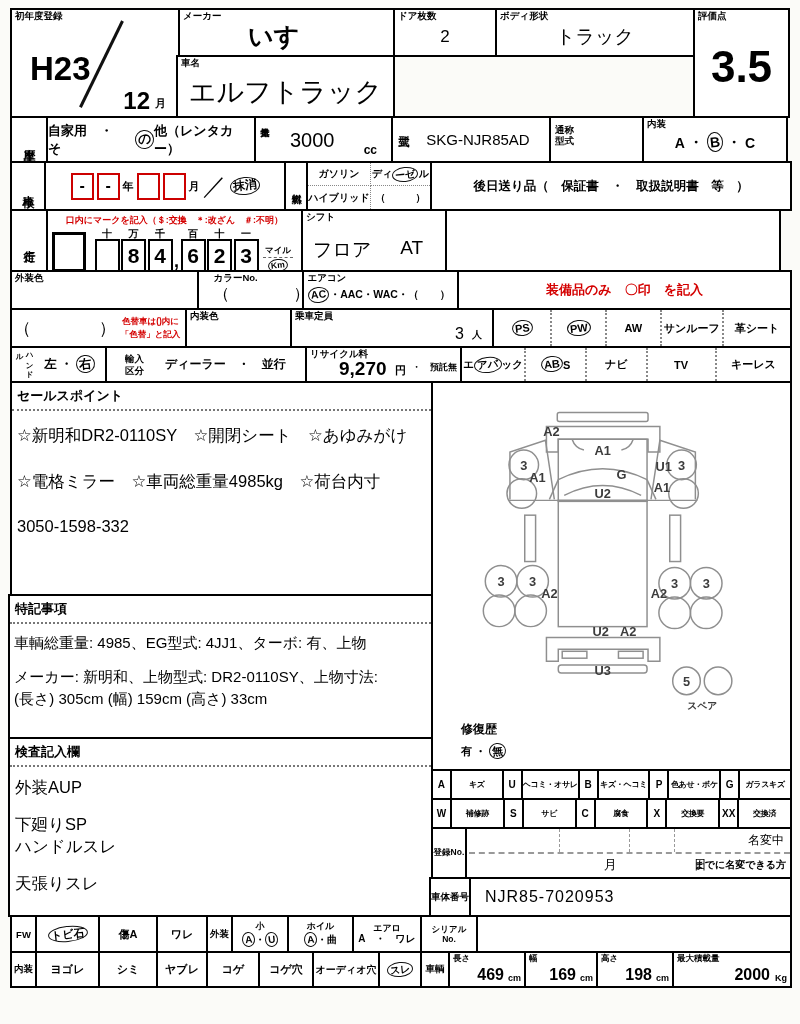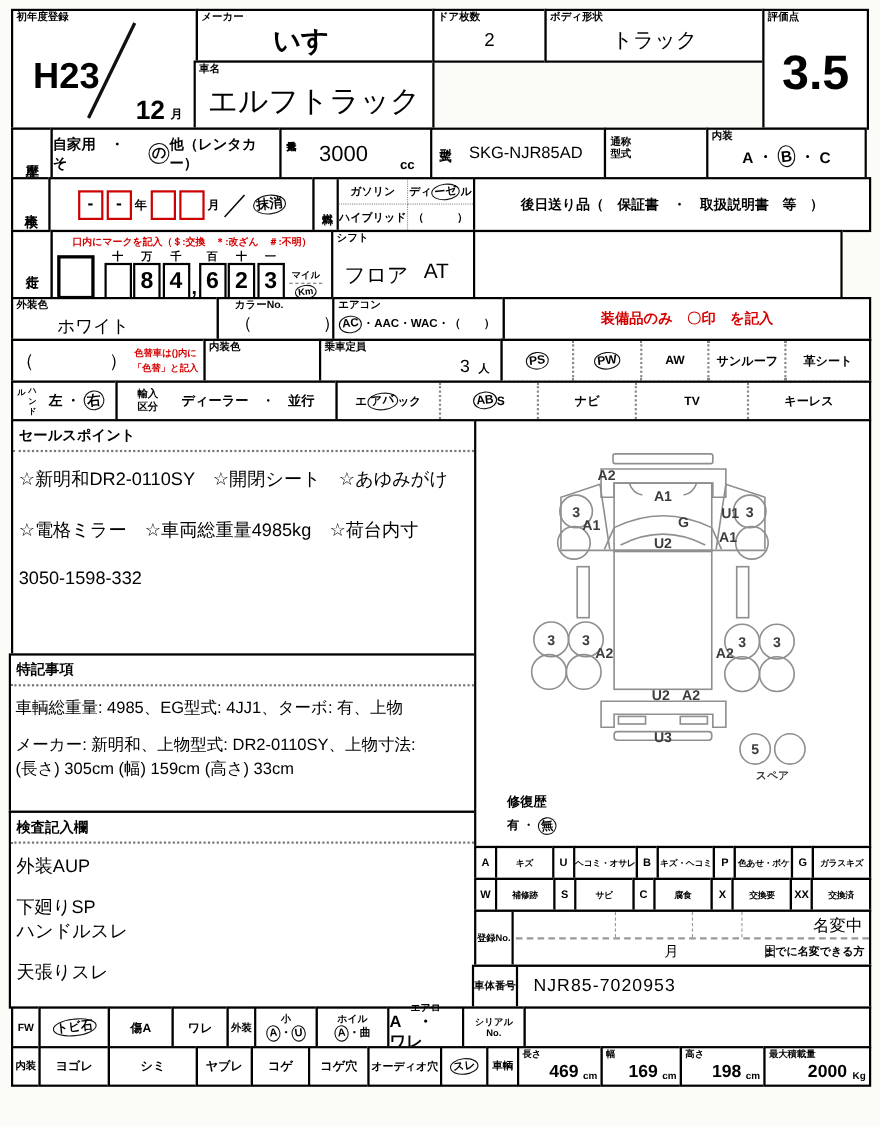--- a/index.html
+++ b/index.html
@@ -174,32 +174,31 @@
             <span class="place">一</span>
             <span class="obox">3</span>
           </div>
         <div class="ocol" style="margin-left:3px;width:30px">
           <span style="font-size:8.5px;font-weight:bold">マイル</span>
           <span style="border-top:1.5px dashed #666;width:100%;height:2px"></span>
           <span class="oval s" style="font-size:8.5px;font-weight:bold">Km</span>
         </div>
       </div>
     </div>
-    <div class="c" style="width:131px;height:63px">
+    <div class="c" style="width:146px;height:63px">
       <span class="lab">シフト</span>
       <span style="position:absolute;left:10px;top:26px;font-size:19px">フロア</span>
       <span style="position:absolute;right:22px;top:26px;font-size:19px">AT</span>
     </div>
     <div class="c" style="width:336px;height:63px"></div>
   </div>
 
   <div class="r">
     <div class="c" style="width:190px;height:40px">
       <span class="lab">外装色</span>
-      <div style="padding:15px 0 0 40px;font-size:16px">ホワイト</div>
     </div>
     <div class="c" style="width:107px;height:40px">
       <span class="lab" style="left:14px">カラーNo.</span>
       <div style="padding:12px 0 0 14px;font-size:16px">（　　　　）</div>
     </div>
     <div class="c" style="width:157px;height:40px">
       <span class="lab">エアコン</span>
       <div style="padding:15px 0 0 4px;font-size:10.5px;font-weight:bold">
         <span class="oval s">AC</span><span>・AAC・WAC・（　　）</span>
       </div>
@@ -212,21 +211,21 @@
       <span style="font-size:17px;padding-left:2px">（　　　　）</span>
       <div class="red" style="font-size:8.5px;font-weight:bold;line-height:1.5;text-align:center;flex:1">
         <div>色替車は()内に</div>
         <div>「色替」と記入</div>
       </div>
     </div>
     <div class="c" style="width:107px;height:40px">
       <span class="lab">内装色</span>
       <span></span>
     </div>
-    <div class="c" style="width:167px;height:40px">
+    <div class="c" style="width:204px;height:40px">
       <span class="lab">乗車定員</span>
       <span style="position:absolute;right:28px;bottom:3px;font-size:16px">3</span>
       <span style="position:absolute;right:10px;bottom:4px;font-size:10px;font-weight:bold">人</span>
     </div>
     <div class="c eq" style="width:336px;height:40px;border-bottom:2px dotted #777">
       <div style="flex:0 0 19%">
           <span class="oval s">PS</span>
         </div>
       <div style="flex:0 0 18.5%">
           <span class="oval s">PW</span>
@@ -242,20 +241,26 @@
       <span class="vtext" style="font-size:7.5px;letter-spacing:0;margin-left:2px">ハンドル</span>
       <div style="flex:1;text-align:center;font-size:12.5px;font-weight:bold">
         <span>左</span>
         <span>・</span>
         <span class="oval s">右</span>
       </div>
     </div>
     <div class="c" style="width:202px;height:37px;display:flex;align-items:center">
       <span class="wrap2" style="width:2.4em;margin-left:16px">輸入区分</span>
       <div style="flex:1;text-align:center;font-size:12px;font-weight:bold">ディーラー　・　並行</div>
+    </div>
+    <div class="c" style="width:157px;height:37px">
+      <span class="lab">リサイクル料</span>
+      <span style="position:absolute;left:32px;top:10px;font-size:19px;font-weight:bold">9,270</span>
+      <span style="position:absolute;left:88px;bottom:3px;font-size:11px;font-weight:bold">円</span>
+      <span style="position:absolute;right:3px;top:13px;font-size:9px;font-weight:bold">・　預託無</span>
     </div>
     <div class="c eq" style="width:336px;height:37px">
       <div style="flex:0 0 19%;font-size:10.5px">
           <span>エ</span>
           <span class="oval s">アバ</span>
           <span>ック</span>
         </div>
       <div style="flex:0 0 18.5%">
           <span class="oval s">AB</span>
           <span>S</span>
@@ -391,21 +396,21 @@
         <div class="c lgc" style="height:31px">XX</div>
         <div class="c lgd" style="height:31px">交換済</div>
       </div>
 
       <div class="c" style="height:52px">
         <div class="cen" style="position:absolute;left:0;top:0;bottom:0;width:34px;border-right:2px solid #000;font-size:8.5px;font-weight:bold">登録No.</div>
         <div style="position:absolute;left:36px;right:0;top:0;height:25px;border-bottom:2px dashed #999">
           <span style="position:absolute;left:90px;top:0;bottom:0;border-left:1.5px dashed #999"></span>
           <span style="position:absolute;left:160px;top:0;bottom:0;border-left:1.5px dashed #999"></span>
           <span style="position:absolute;left:205px;top:0;bottom:0;border-left:1.5px dashed #999"></span>
-          <span style="position:absolute;right:6px;top:3px;font-size:15px">名変中</span>
+          <span style="position:absolute;right:6px;top:3px;font-size:12px">名変中</span>
         </div>
         <div style="position:absolute;left:36px;right:0;bottom:0;height:25px">
           <span style="position:absolute;left:42%;top:4px;font-size:13px">月</span>
           <span style="position:absolute;left:70%;top:4px;font-size:13px">日</span>
           <span style="position:absolute;right:4px;top:6px;font-size:10px;font-weight:bold">までに名変できる方</span>
         </div>
       </div>
 
       <div class="c" style="height:40px;display:flex;align-items:center">
         <div class="cen wrap2" style="width:40px;height:100%;border-right:2px solid #000">車体番号</div>
@@ -430,36 +435,36 @@
     </div>
     <div class="c" style="width:67px;height:38px">
       <div class="duo">
           <span style="font-size:9px;font-weight:bold">ホイル</span>
       <span style="font-size:10px;font-weight:bold"><span class="oval s">A</span><span>・</span><span>曲</span></span>
         </div>
     </div>
     <div class="c" style="width:70px;height:38px">
       <div class="duo">
           <span style="font-size:9px;font-weight:bold">エアロ</span>
-      <span style="font-size:15px;font-weight:bold">A　・　ワレ</span>
+      <span style="font-size:10px;font-weight:bold">A　・　ワレ</span>
         </div>
     </div>
     <div class="c" style="width:58px;height:38px">
       <div class="duo" style="font-size:8.5px;font-weight:bold">
           <span>シリアル</span>
           <span>No.</span>
         </div>
     </div>
     <div class="c" style="flex:1;height:38px"></div>
   </div>
 
   <div class="r">
     <div class="c bcell" style="width:27px;height:37px;font-size:9.5px">内装</div>
     <div class="c bcell" style="width:65px;height:37px">ヨゴレ</div>
-    <div class="c bcell" style="width:82px;height:37px">シミ</div>
+    <div class="c bcell" style="width:60px;height:37px">シミ</div>
     <div class="c bcell" style="width:52px;height:37px">ヤブレ</div>
     <div class="c bcell" style="width:54px;height:37px">コゲ</div>
     <div class="c bcell" style="width:56px;height:37px">コゲ穴</div>
     <div class="c bcell" style="width:68px;height:37px;font-size:10px">オーディオ穴</div>
     <div class="c bcell" style="width:44px;height:37px">
         <span class="oval s" style="font-size:10px">スレ</span>
       </div>
     <div class="c bcell" style="width:30px;height:37px;font-size:9.5px">車輌</div>
     <div class="c" style="width:78px;height:37px">
       <span class="lab" style="font-size:8.5px">長さ</span>

